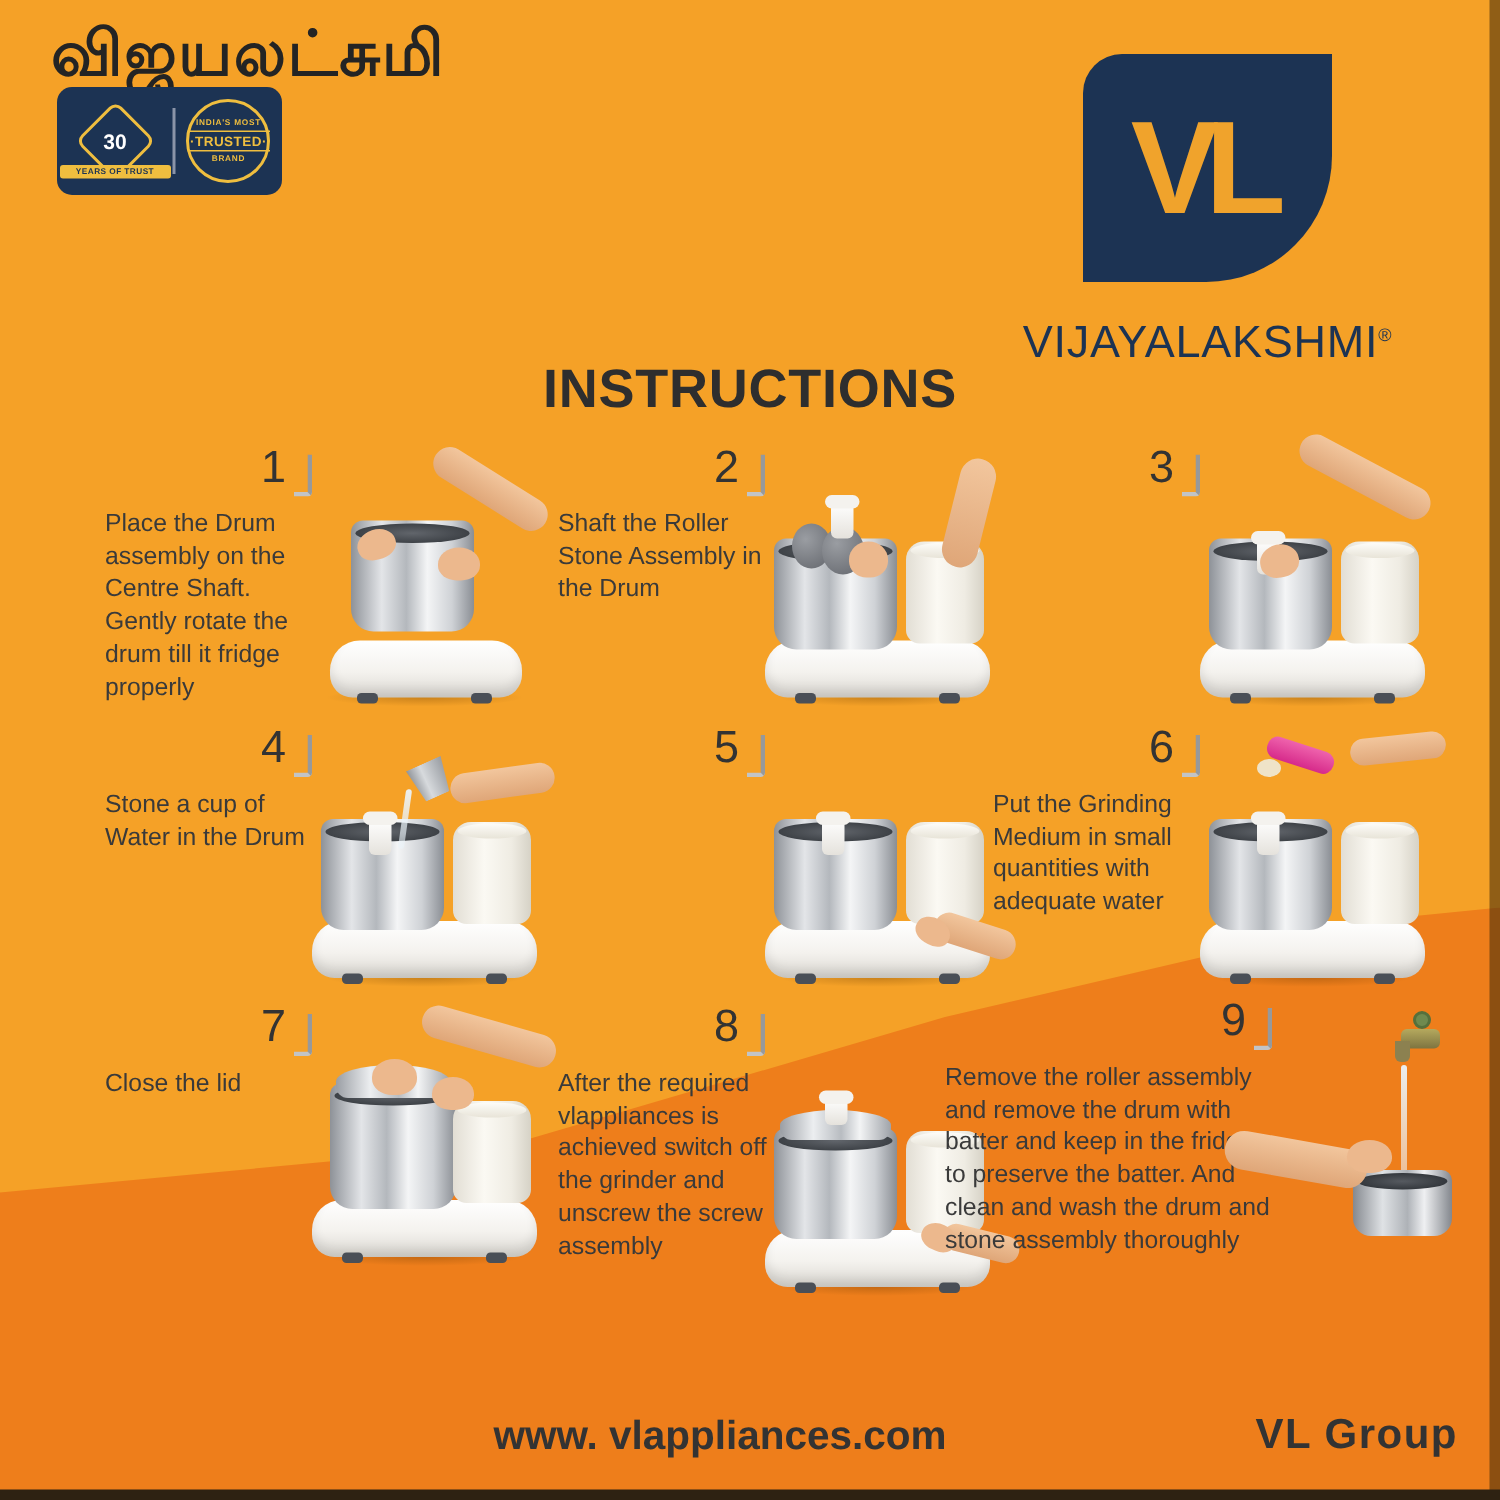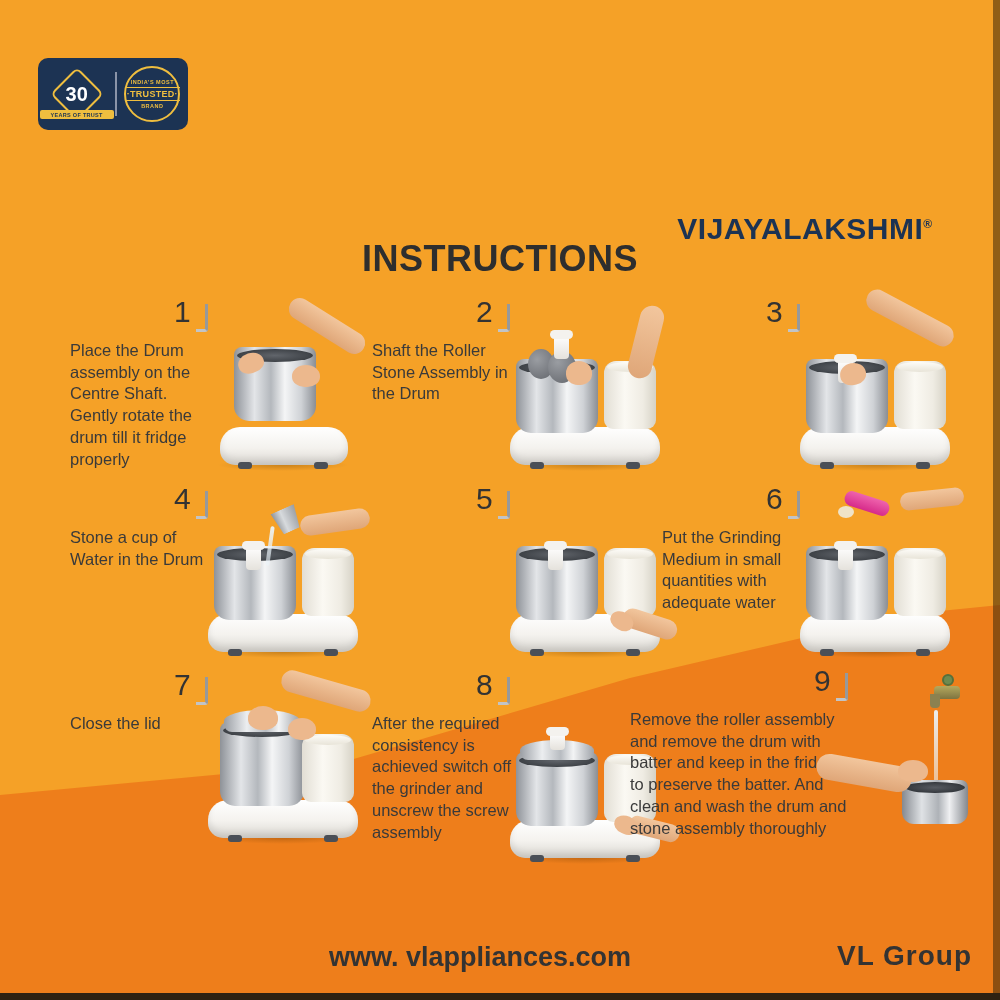--- a/index.html
+++ b/index.html
@@ -13,37 +13,37 @@
   .edge-right{position:absolute;top:0;right:0;width:7px;height:100%;background:rgba(60,40,10,.55);}
   .edge-bottom{position:absolute;left:0;bottom:0;width:100%;height:7px;background:#2e2212;}
 
   
   .tamil{position:absolute;left:34px;top:12px;font-size:42px;font-weight:bold;color:#242424;letter-spacing:1px;}
   .badge-box{position:absolute;left:38px;top:58px;width:150px;height:72px;background:var(--navy);border-radius:10px;
              display:flex;align-items:center;justify-content:space-around;padding:4px;}
   .diamond-wrap{position:relative;width:62px;height:62px;display:flex;align-items:center;justify-content:center;}
   .diamond{position:absolute;left:12px;top:12px;width:38px;height:38px;transform:rotate(45deg);
            border:2px solid var(--gold);border-radius:6px;}
-  .y30{position:relative;z-index:2;color:#fff;font-size:20px;font-weight:bold;}
+  .y30{position:relative;z-index:2;color:#fff;font-size:14px;font-weight:bold;}
   .ribbon{position:absolute;bottom:6px;left:-6px;right:-6px;z-index:3;background:var(--gold);color:#1C3353;
           font-size:5.5px;font-weight:bold;text-align:center;padding:1.5px 0;border-radius:2px;letter-spacing:.3px;}
   .badge-div{width:2px;height:44px;background:#8a94a8;}
   .stamp{width:56px;height:56px;border:2px solid var(--gold);border-radius:50%;
          display:flex;flex-direction:column;align-items:center;justify-content:center;color:var(--gold);}
   .stamp .s-top{font-size:5.5px;letter-spacing:.5px;font-weight:bold;}
   .stamp .s-mid{font-size:9px;font-weight:bold;border-top:1px solid var(--gold);border-bottom:1px solid var(--gold);
                 padding:1px 2px;margin:2px 0;letter-spacing:.3px;}
   .stamp .s-bot{font-size:5.5px;letter-spacing:.5px;font-weight:bold;}
 
   
   .logo-shape{position:absolute;left:722px;top:36px;width:166px;height:152px;background:var(--navy);
               border-radius:26px 0 84px 0;display:flex;align-items:center;justify-content:center;}
   .logo-vl{color:#F0A32C;font-size:88px;font-weight:bold;letter-spacing:-9px;line-height:1;margin-right:8px;}
   .wordmark{position:absolute;left:655px;top:212px;width:300px;text-align:center;color:var(--navy);
-            font-size:30px;font-weight:700;letter-spacing:.5px;}
+            font-size:30px;font-weight:400;letter-spacing:.5px;}
   .wordmark .reg{font-size:12px;vertical-align:super;}
 
   .main-title{position:absolute;left:340px;top:238px;width:320px;text-align:center;
               font-size:36px;font-weight:bold;color:#2E2E2E;letter-spacing:.5px;}
 
   
   .step{position:absolute;}
   .s1{left:70px; top:295px;width:292px;height:185px;}
   .s2{left:372px;top:295px;width:292px;height:185px;}
   .s3{left:662px;top:295px;width:292px;height:185px;}
@@ -105,34 +105,38 @@
   .company{position:absolute;right:28px;top:940px;font-size:28px;font-weight:bold;color:#333;letter-spacing:1px;}
 </style>
 </head>
 <body>
 
 <div class="page">
   <div class="band"></div>
   <div class="edge-right"></div>
   <div class="edge-bottom"></div>
 
+  <div class="tamil">விஜயலட்சுமி</div>
   <div class="badge-box">
     <div class="diamond-wrap">
       <div class="diamond"></div>
       <div class="y30">30</div>
       <div class="ribbon">YEARS OF TRUST</div>
     </div>
     <div class="badge-div"></div>
     <div class="stamp">
       <div class="s-top">INDIA'S MOST</div>
       <div class="s-mid">·TRUSTED·</div>
       <div class="s-bot">BRAND</div>
     </div>
   </div>
 
+  <div class="logo-shape">
+    <div class="logo-vl">VL</div>
+  </div>
   <div class="wordmark"><span>VIJAYALAKSHMI</span><span class="reg">®</span></div>
 
   <div class="main-title">INSTRUCTIONS</div>
 
   <div class="step s1">
     <span class="num">1</span><span class="nbr"></span>
     <div class="stext">Place the Drum assembly on the Centre Shaft. Gently rotate the drum till it fridge properly</div>
     <div class="ill">
       <div class="sh"></div>
       <div class="gbase" style="left:16px;width:128px;"></div>
@@ -239,21 +243,21 @@
       <div class="tower"></div>
       <div class="lid" style="left:20px;bottom:112px;width:76px;height:22px;"></div>
       <div class="arm" style="right:-10px;top:-12px;width:92px;height:22px;transform:rotate(16deg);"></div>
       <div class="hand" style="left:44px;top:14px;width:30px;height:24px;"></div>
       <div class="hand" style="left:84px;top:26px;width:28px;height:22px;"></div>
     </div>
   </div>
 
   <div class="step s8">
     <span class="num">8</span><span class="nbr"></span>
-    <div class="stext">After the required consistency is achieved switch off the grinder and unscrew the screw assembly</div>
+    <div class="stext">After the required vlappliances is achieved switch off the grinder and unscrew the screw assembly</div>
     <div class="ill" style="top:44px;">
       <div class="sh"></div>
       <div class="gbase"></div>
         <div class="gfoot l"></div>
         <div class="gfoot r"></div>
       <div class="drum"></div>
         <div class="tower"></div>
       <div class="lid" style="left:14px;bottom:104px;width:74px;height:20px;"></div>
       <div class="knob" style="bottom:114px;left:44px;height:18px;"></div>
       <div class="arm" style="right:-16px;bottom:26px;width:52px;height:18px;transform:rotate(14deg);"></div>

